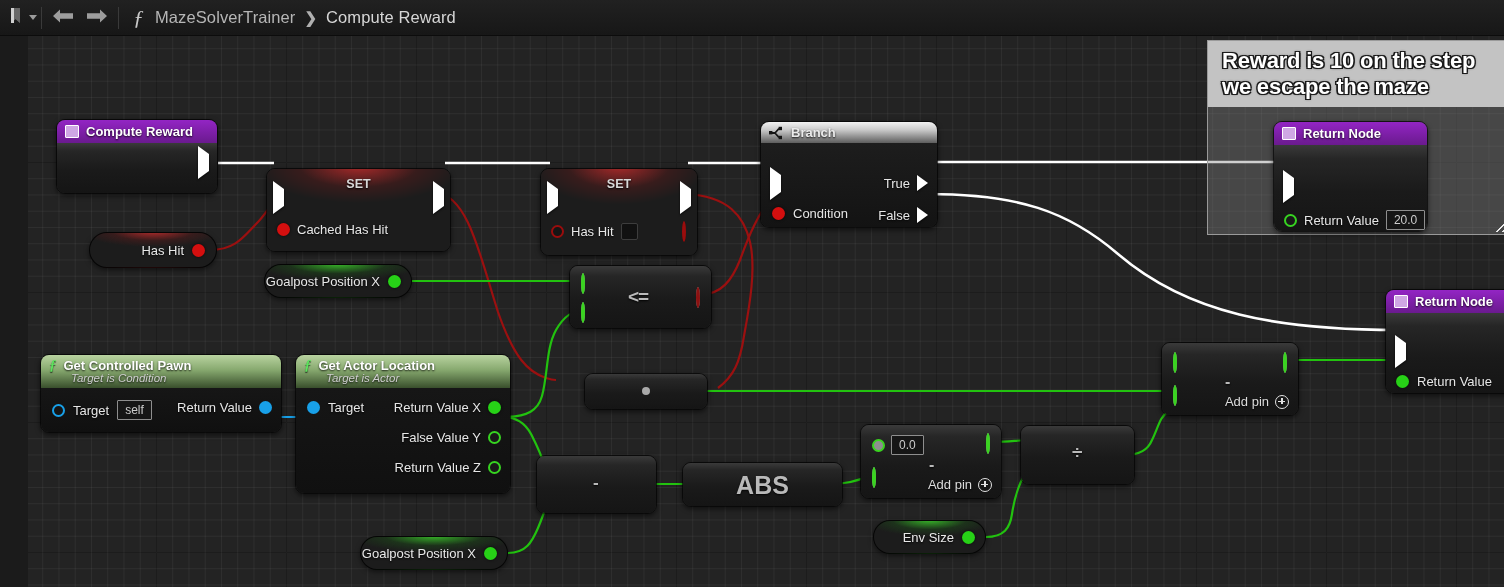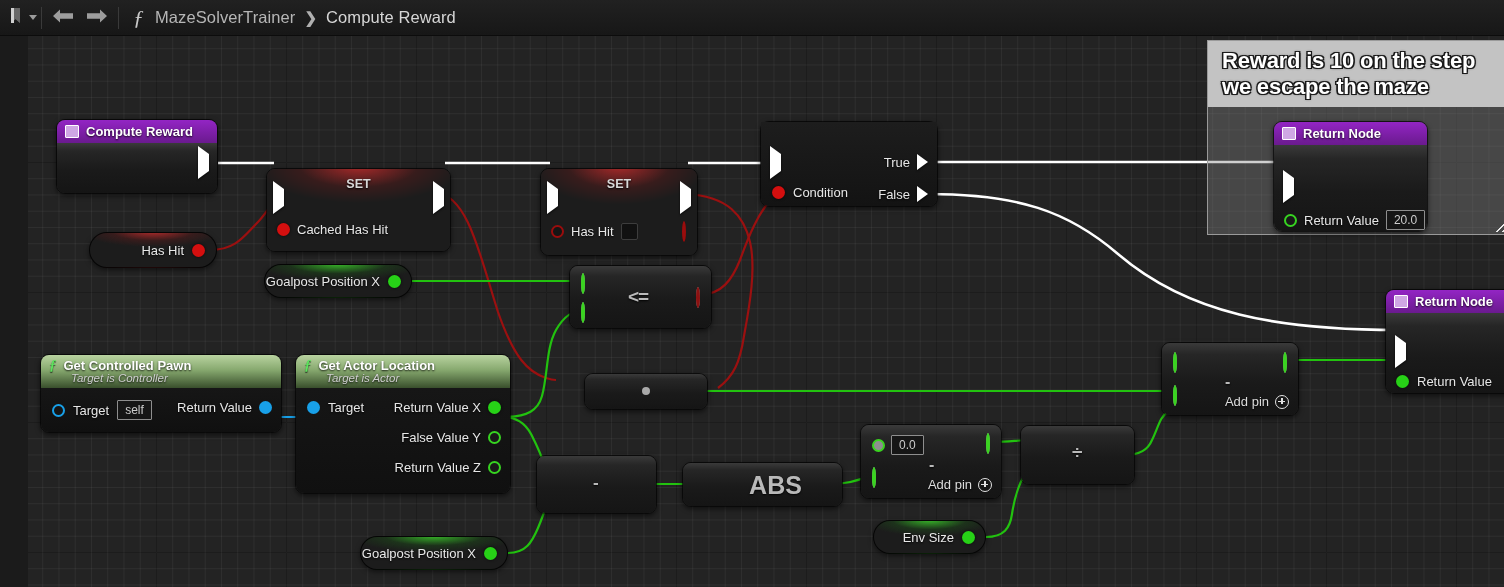--- a/index.html
+++ b/index.html
@@ -394,20 +394,31 @@
         <span class="pin-text">Has Hit</span>
         <span class="check-box"></span>
       </div>
       <div style="position:absolute; right:11px; top:54px;">
         <span class="dot dot-red-ring"></span>
       </div>
     </div>
   </div>
 
   <div class="node" style="left:732px; top:85px; width:178px;">
+    <div class="node-hdr gray" style="padding:3px 10px 3px 8px;">
+      <span class="branch-icon">
+        <svg width="15" height="14" viewBox="0 0 15 14">
+          <path d="M2 7 H6 M6 7 L10 2.5 M6 7 L10 11.5" stroke="#141414" stroke-width="1.8" fill="none"></path>
+          <rect x="0" y="5" width="3.4" height="3.4" fill="#141414"></rect>
+          <rect x="9.6" y="0.8" width="3.4" height="3.4" fill="#141414"></rect>
+          <rect x="9.6" y="9.8" width="3.4" height="3.4" fill="#141414"></rect>
+        </svg>
+      </span>
+      <span>Branch</span>
+    </div>
     <div class="node-body" style="height:84px; background:linear-gradient(#1d1d1d,#131313);">
       <div style="position:absolute; left:9px; top:32px;">
         <span class="exec-pin"></span>
       </div>
       <div style="position:absolute; right:9px; top:32px; display:flex; align-items:center; gap:7px;">
         <span class="pin-text">True</span>
         <span class="exec-pin"></span>
       </div>
       <div style="position:absolute; left:11px; top:63px; display:flex; align-items:center; gap:8px;">
         <span class="dot dot-red-fill"></span>
@@ -501,21 +512,21 @@
       </div>
     </div>
   </div>
 
   <div class="node" style="left:12px; top:318px; width:242px;">
     <div class="node-hdr green">
       <div class="fn-title-row">
         <span class="hdr-fx">ƒ</span>
         <span>Get Controlled Pawn</span>
       </div>
-      <div class="fn-sub">Target is Controller</div>
+      <div class="fn-sub">Target is Condition</div>
     </div>
     <div class="node-body" style="height:44px; background:linear-gradient(#161616,#101010);">
       <div style="position:absolute; left:11px; top:12px; display:flex; align-items:center; gap:8px;">
         <span class="dot dot-blue-ring"></span>
         <span class="pin-text">Target</span>
         <span class="val-box">self</span>
       </div>
       <div style="position:absolute; right:9px; top:12px; display:flex; align-items:center; gap:7px;">
         <span class="pin-text">Return Value</span>
         <span class="dot dot-blue-fill"></span>
@@ -564,21 +575,21 @@
         <span class="dot dot-green-fill"></span>
       </div>
     </div>
   </div>
 
   <div class="node" style="left:654px; top:426px; width:161px;">
     <div class="node-body glow-plain" style="height:43px; border-radius:8px;">
       <div style="position:absolute; left:10px; top:15px;">
         <span class="dot dot-green-fill"></span>
       </div>
-      <span class="op-sym" style="left:13px; top:8px; width:100%; text-align:center; font-size:25px;">ABS</span>
+      <span class="op-sym" style="left:0; top:8px; width:100%; text-align:center; font-size:25px;">ABS</span>
       <div style="position:absolute; right:10px; top:15px;">
         <span class="dot dot-green-fill"></span>
       </div>
     </div>
   </div>
 
   <div class="node" style="left:832px; top:388px; width:142px;">
     <div class="node-body glow-plain" style="height:73px; border-radius:8px;">
       <div style="position:absolute; left:11px; top:10px; display:flex; align-items:center; gap:6px;">
         <span class="dot dot-green-gray"></span>

